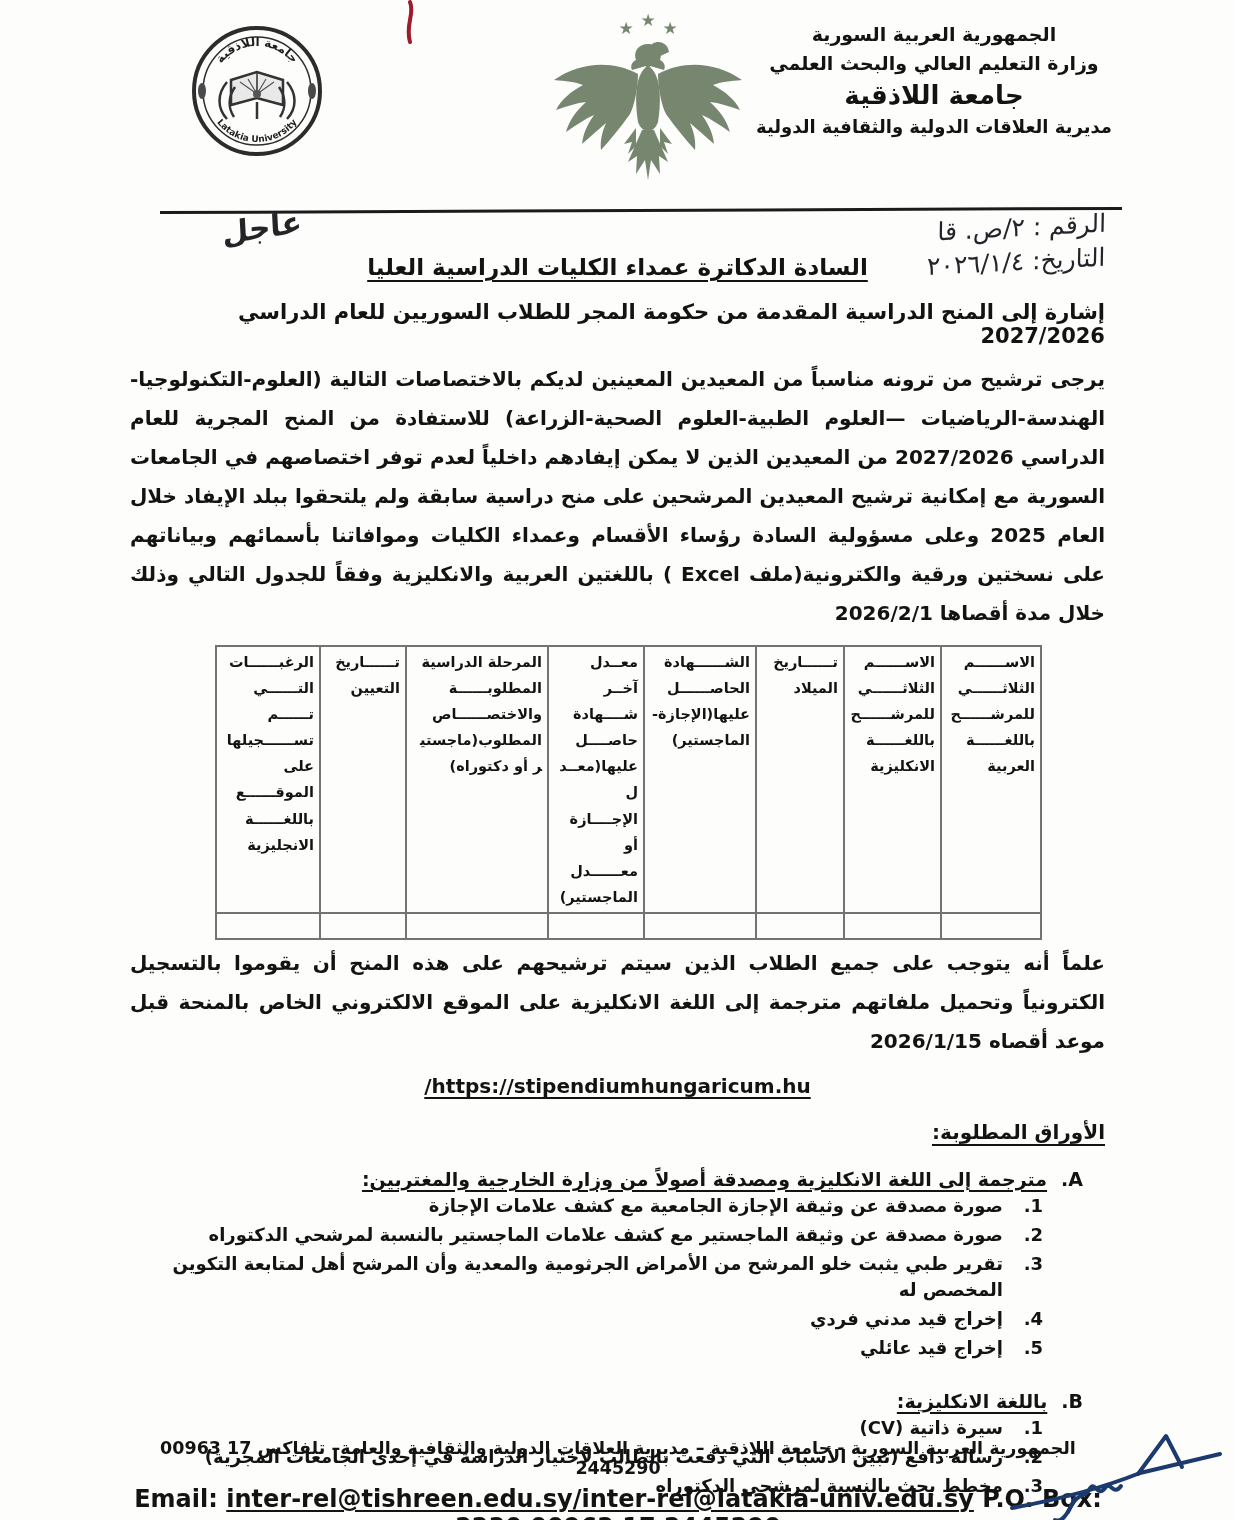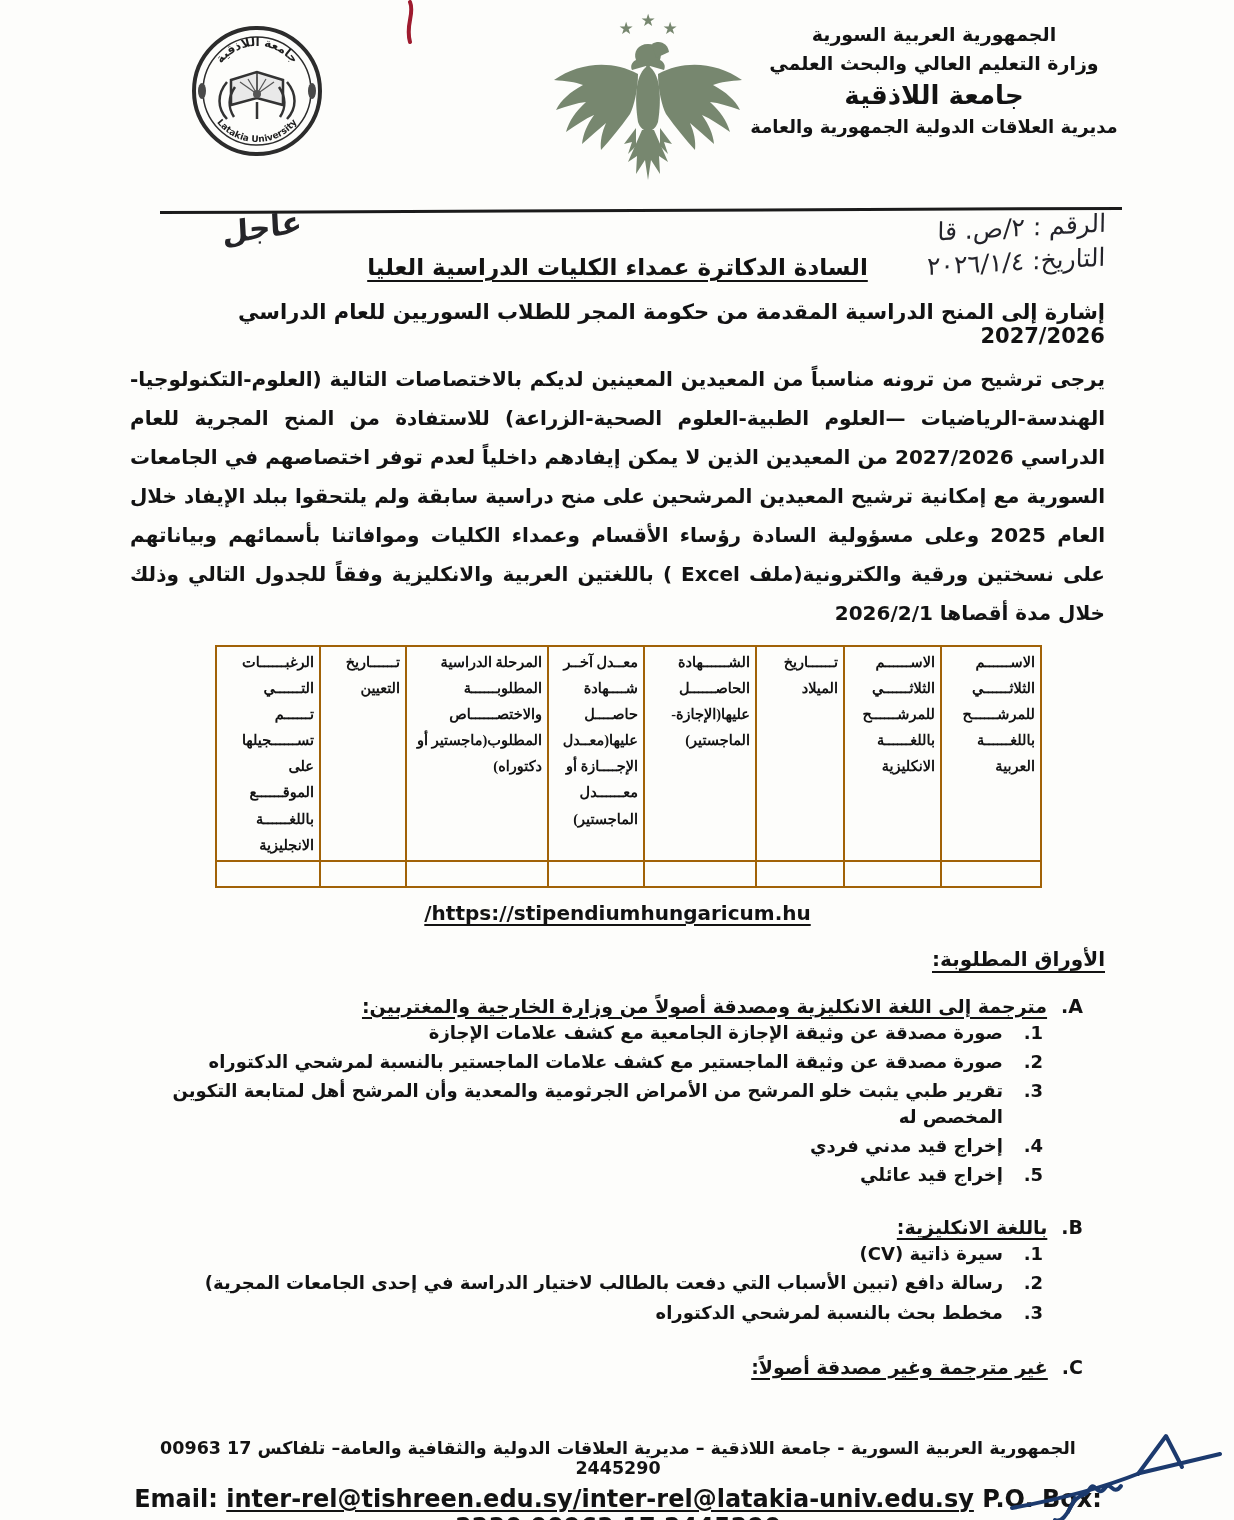--- a/index.html
+++ b/index.html
@@ -26,22 +26,22 @@
     position:absolute; top:210px; left:222px; font-size:30px; color:#242428;
     transform:rotate(-9deg) skewX(-6deg); font-weight:600;
   }
   
   .flow { position:absolute; top:252px; right:129px; left:130px; }
   .title { margin-top:2px; text-align:center; font-size:23px; font-weight:bold;
            text-decoration:underline; text-decoration-thickness:2px; text-underline-offset:5px; }
   .refline { margin-top:20px; text-align:right; font-size:21px; font-weight:bold; }
   .bodypara { margin-top:12px; font-size:20px; font-weight:bold; text-align:justify; line-height:1.95; }
   table.tbl { border-collapse:collapse; table-layout:fixed; width:825px; margin:12px 63px 0 auto; }
-  table.tbl td { border:2px solid #a16207; font-size:14.5px; font-weight:bold;
-                 vertical-align:top; padding:2px 5px; line-height:1.8; text-align:right; word-wrap:break-word;font-family:Liberation Serif, serif; }
+  table.tbl td { border:2px solid #737373; font-size:14.5px; font-weight:bold;
+                 vertical-align:top; padding:2px 5px; line-height:1.8; text-align:right; word-wrap:break-word; }
   tr.hrow { height:150px; }
   tr.erow { height:26px; }
   .notepara { margin-top:4px; font-size:20px; font-weight:bold; text-align:justify; line-height:1.95; }
   .linkline { margin-top:13px; text-align:center; font-size:20px; font-weight:bold; }
   .linkline span { text-decoration:underline; text-decoration-thickness:2px; text-underline-offset:4px; }
   .docs-title { margin-top:22px; text-align:right; font-size:20px; font-weight:bold;
                 text-decoration:underline; text-decoration-thickness:2px; text-underline-offset:5px; }
   .sec-head { display:flex; gap:14px; margin-top:20px; padding-right:22px; font-size:19px; font-weight:bold; }
   .sec-head .sec-title { text-decoration:underline; text-decoration-thickness:2px; text-underline-offset:4px; }
   .sec-a { margin-top:24px; } .sec-b { margin-top:28px; } .sec-c { margin-top:30px; }
@@ -112,21 +112,21 @@
       <path d="M90,120 L78,136 L86,134 L82,146 L90,138 Z"></path>
       <path d="M114,120 L126,136 L118,134 L122,146 L114,138 Z"></path>
       <path d="M96,122 L82,154 L91,148 L90,166 L99,152 L102,172 L105,152 L114,166 L113,148 L122,154 L108,122 Z"></path>
     </g>
   </svg>
 
   <div class="hdr-text">
     <div class="hdr-l1">الجمهورية العربية السورية</div>
     <div class="hdr-l2">وزارة التعليم العالي والبحث العلمي</div>
     <div class="hdr-l3">جامعة اللاذقية</div>
-    <div class="hdr-l4">مديرية العلاقات الدولية الجمهورية والعامة</div>
+    <div class="hdr-l4">مديرية العلاقات الدولية والثقافية الدولية</div>
   </div>
 
   <div class="divider"></div>
 
   <div class="meta-hand">
     <div>الرقم : ٢/ص. قا</div>
     <div>التاريخ: ٢٠٢٦/١/٤</div>
   </div>
   <div class="urgent-hand">عاجل</div>
 
@@ -166,20 +166,21 @@
             <td></td>
             <td></td>
         <td></td>
             <td></td>
             <td></td>
             <td></td>
       </tr>
     </tbody>
       </table>
 
+    <div class="notepara">علماً أنه يتوجب على جميع الطلاب الذين سيتم ترشيحهم على هذه المنح أن يقوموا بالتسجيل الكترونياً وتحميل ملفاتهم مترجمة إلى اللغة الانكليزية على الموقع الالكتروني الخاص بالمنحة قبل موعد أقصاه 2026/1/15</div>
 
     <div class="linkline">
       <span dir="ltr">/https://stipendiumhungaricum.hu</span>
     </div>
 
     <div class="docs-title">الأوراق المطلوبة:</div>
 
     <div class="sec-a">
       <div class="sec-head">
         <span class="marker">A.</span>

